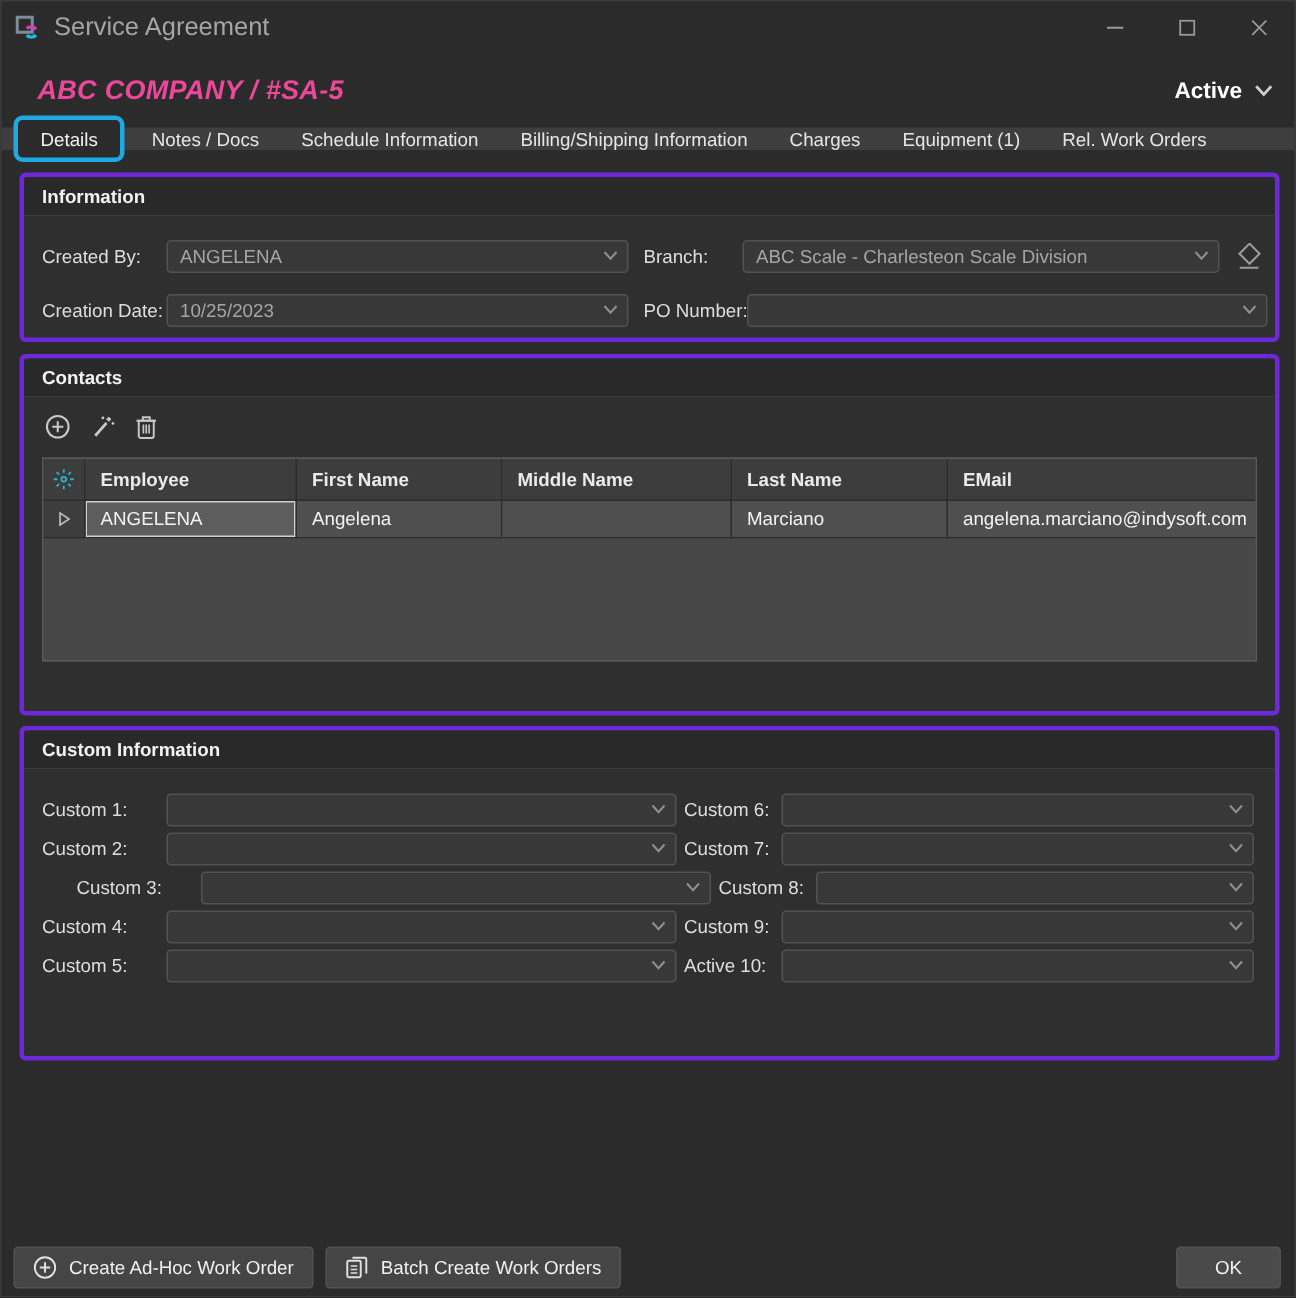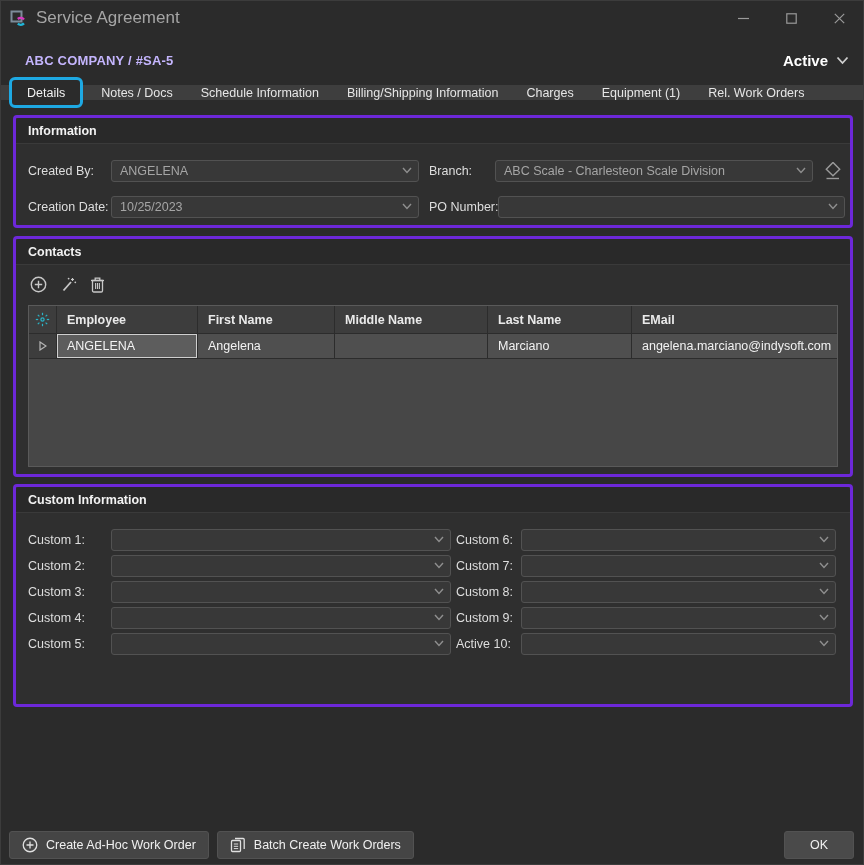--- a/index.html
+++ b/index.html
@@ -10,21 +10,21 @@
     font-family:"Liberation Sans", sans-serif; color:#e6e6e6;
   }
   
   .titlebar { position:absolute; top:0; left:0; right:0; height:34px; display:flex; align-items:center; padding-left:9px; }
   .app-icon { width:17px; height:17px; margin-right:9px; }
   .title-text { color:#a5a5a5; font-size:17px; }
   .win-controls { position:absolute; right:0; top:0; height:34px; display:flex; }
   .win-btn { width:48px; height:34px; display:flex; align-items:center; justify-content:center; color:#9a9a9a; cursor:default; }
   
   .doc-header { position:absolute; top:44px; left:24px; right:14px; height:30px; display:flex; align-items:center; justify-content:space-between; }
-  .doc-title { color:#c4b5fd; font-size:13px; font-weight:bold; letter-spacing:.2px; }
+  .doc-title { color:#ec4899; font-size:18px; font-weight:bold; letter-spacing:.2px;font-style:italic; }
   .status-dd { display:flex; align-items:center; gap:8px; color:#ffffff; font-size:15px; font-weight:bold; }
   
   .tabstrip { position:absolute; top:84px; left:0; right:0; height:15px; background:#3e3e3e; display:flex; align-items:center; padding-left:12px; }
   .tab { padding:0 14px; color:#e6e6e6; font-size:12.5px; height:27px; display:flex; align-items:center; white-space:nowrap; }
   .tab-active {
     background:#2b2b2b; border:3px solid #1ea9e3; border-radius:6px;
     height:31px; margin:-2px 4px -2px -4px; padding:0 15px; z-index:2; color:#f2f2f2;
   }
   
   .panel { position:absolute; left:12px; width:840px; background:#2f2f2f; border:3px solid #6d28d9; border-radius:4px; }
@@ -34,21 +34,21 @@
   #panel-contacts{ top:235px; height:241px; }
   #panel-custom  { top:483px; height:223px; }
   
   .form-row { position:absolute; left:12px; right:12px; display:flex; align-items:center; height:22px; }
   .flabel { color:#dedede; font-size:12.5px; white-space:nowrap; }
   .dd { position:relative; height:22px; background:#383838; border:1px solid #525252; border-radius:3px; display:flex; align-items:center; padding:0 24px 0 8px; color:#a5a5a5; font-size:12.5px; overflow:hidden; white-space:nowrap; }
   .dd .chev { position:absolute; right:6px; top:6px; }
   .icon-btn { display:flex; align-items:center; justify-content:center; }
   
   .grid-toolbar { position:absolute; top:37px; left:14px; display:flex; gap:13px; align-items:center; }
-  .grid { position:absolute; left:12px; right:12px; top:66px; height:162px; border:1px solid #5a5a5a; display:flex; flex-direction:column; background:#474747; }
+  .grid { position:absolute; left:12px; right:12px; top:66px; height:136px; border:1px solid #5a5a5a; display:flex; flex-direction:column; background:#474747; }
   .grid-row { display:flex; flex:0 0 auto; }
   .gh-cell { background:#3d3d3d; height:28px; display:flex; align-items:center; padding-left:10px; border-right:1px solid #2c2c2c; border-bottom:1px solid #2c2c2c; color:#eaeaea; font-size:12.5px; font-weight:600; }
   .gd-cell { background:#4f4f4f; height:25px; display:flex; align-items:center; padding-left:10px; border-right:1px solid #2c2c2c; border-bottom:1px solid #2c2c2c; color:#f2f2f2; font-size:12.5px; }
   .c-ind  { flex:0 0 28px; justify-content:center; padding-left:0; }
   .c-emp  { flex:0 0 141px; }
   .c-fn   { flex:0 0 137px; }
   .c-mn   { flex:0 0 153px; }
   .c-ln   { flex:0 0 144px; }
   .c-em   { flex:1 1 auto; border-right:none; }
   .cell-focused { background:#5d5d5d; box-shadow:inset 0 0 0 1px #cfcfcf; }
@@ -288,21 +288,21 @@
           </div>
           <span class="flabel" style="flex:0 0 65px; margin-left:5px;">Custom 7:</span>
           <div class="dd" style="flex:1 1 auto;">
             <span></span>
             <svg class="chev" width="10" height="7" viewBox="0 0 10 7">
               <path d="M1 1 L5 5.5 L9 1" fill="none" stroke="#8f8f8f" stroke-width="1.4"></path>
             </svg>
           </div>
         </div>
         <div class="form-row" style="top: 94px; right: 14px;">
-          <span class="flabel" style="flex:0 0 83px;">Custom 3:</span>
+          <span class="flabel" style="flex:0 0 83px;margin-left:23px;">Custom 3:</span>
           <div class="dd" style="flex:0 0 340px;">
             <span></span>
             <svg class="chev" width="10" height="7" viewBox="0 0 10 7">
               <path d="M1 1 L5 5.5 L9 1" fill="none" stroke="#8f8f8f" stroke-width="1.4"></path>
             </svg>
           </div>
           <span class="flabel" style="flex:0 0 65px; margin-left:5px;">Custom 8:</span>
           <div class="dd" style="flex:1 1 auto;">
             <span></span>
             <svg class="chev" width="10" height="7" viewBox="0 0 10 7">

